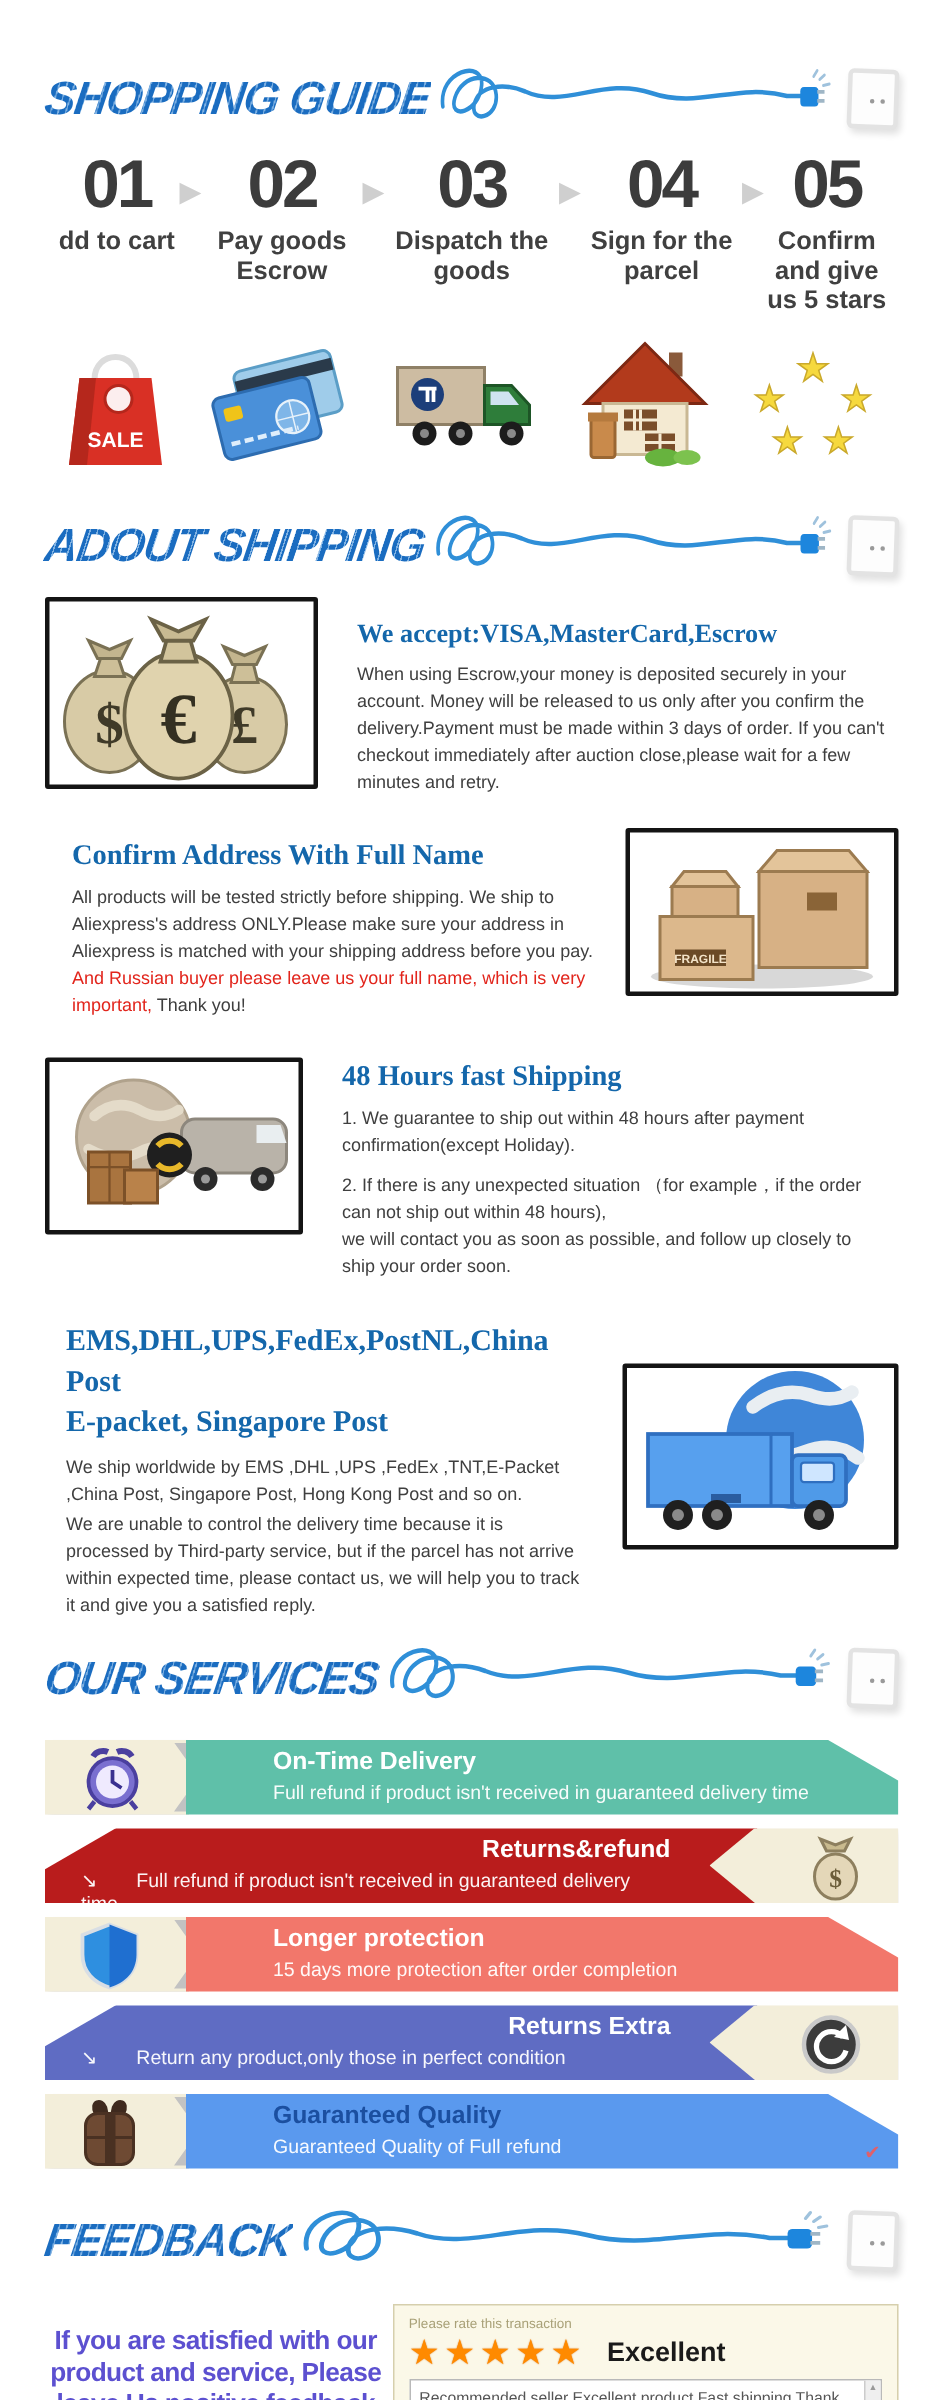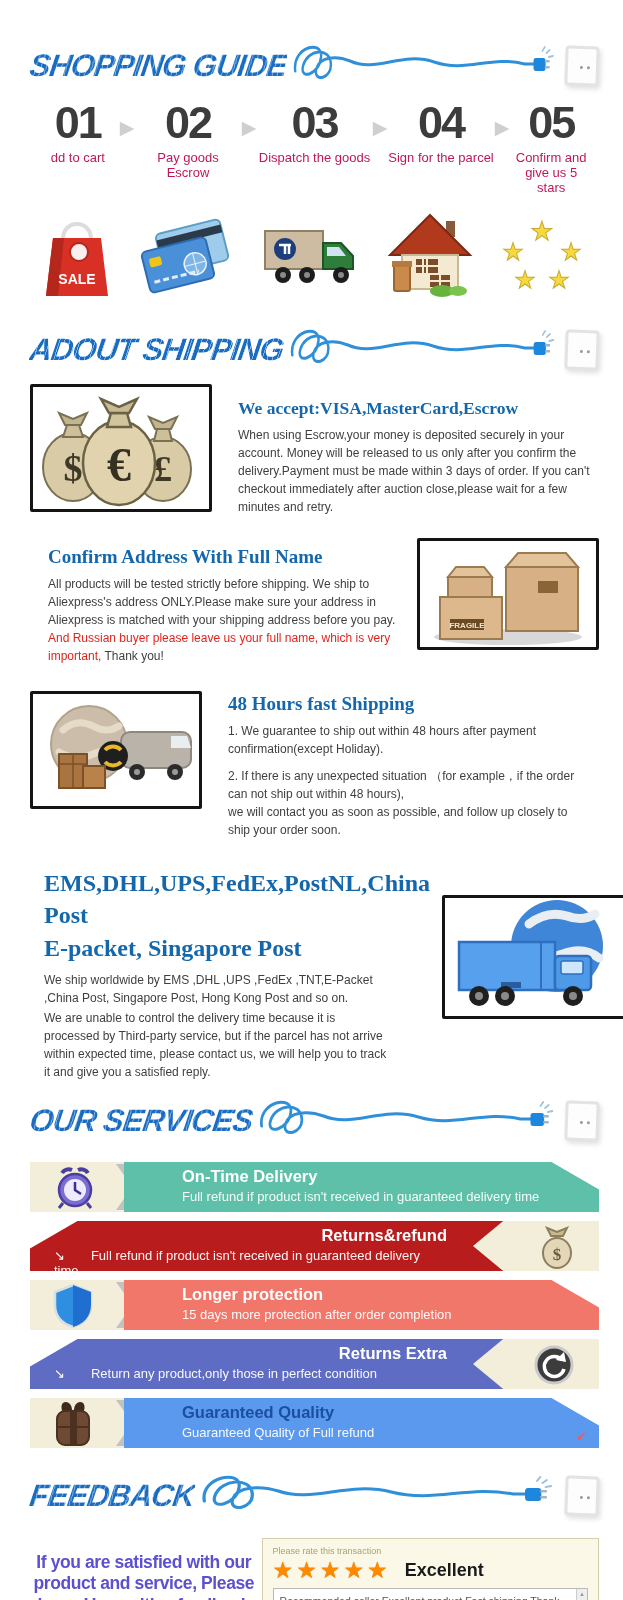--- a/index.html
+++ b/index.html
@@ -19,21 +19,21 @@
   .cable { flex:1; height:62px; margin:0 6px; }
   .outlet { width:34px; height:40px; background:#fdfdfd; border:3px solid #e3e3e3; border-radius:4px;
     box-shadow:2px 3px 5px rgba(0,0,0,.12); transform:rotate(2deg); position:relative; flex:0 0 auto; }
   .outlet i { position:absolute; top:17px; width:3px; height:3px; background:#9a9a9a; border-radius:50%; }
   .outlet i.l { left:12px; } .outlet i.r { left:19px; }
 
   
   .steps { display:flex; justify-content:flex-end; align-items:flex-start; padding:0 6px; margin-top:2px; }
   .step { text-align:center; }
   .step-num { font-size:45px; font-weight:bold; color:#3c3c3c; line-height:1; letter-spacing:-2px; }
-  .step-label { margin-top:6px; font-size:13px; font-weight:normal; color:#be185d; line-height:1.15; }
+  .step-label { margin-top:6px; font-size:17px; font-weight:bold; color:#404040; line-height:1.15; }
   .step-sep { color:#cfcfcf; font-size:19px; margin-top:16px; }
   .w90{width:92px;} .w110{width:118px;} .w120{width:128px;}
 
   
   .icons-row { display:flex; justify-content:space-between; align-items:center; padding:0 14px; height:104px; margin-top:8px; }
   .icon-cell { display:flex; align-items:center; justify-content:center; }
 
   
   .sec { display:flex; align-items:flex-start; margin-top:14px; }
   .imgbox { border:3px solid #141414; border-radius:2px; background:#fff; flex:0 0 auto; overflow:hidden; }
@@ -271,21 +271,21 @@
     <div class="sec-text" style="padding-left:26px;padding-top:2px">
       <div class="sec-title" style="font-size:19px">48 Hours fast Shipping</div>
       <div class="sec-body" style="max-width:352px">1. We guarantee to ship out within 48 hours after payment confirmation(except Holiday).</div>
       <div class="sec-body" style="max-width:352px;margin-top:9px">2. If there is any unexpected situation （for example，if the order can not ship out within 48 hours),</div>
       <div class="sec-body" style="max-width:352px;margin-top:0">we will contact you as soon as possible, and follow up closely to ship your order soon.</div>
     </div>
   </div>
 
   <div class="sec" style="margin-top:28px">
     <div class="sec-text" style="padding-left:14px;padding-right:12px">
-      <div class="sec-title" style="font-size:24px;line-height:1.35">
+      <div class="sec-title" style="font-size:20px;line-height:1.35">
         <div>EMS,DHL,UPS,FedEx,PostNL,China Post</div>
         <div>E-packet,  Singapore Post</div>
       </div>
       <div class="sec-body" style="max-width:346px">We ship worldwide by EMS ,DHL ,UPS ,FedEx ,TNT,E-Packet ,China Post, Singapore Post, Hong Kong Post and so on.</div>
       <div class="sec-body" style="max-width:346px;margin-top:2px">We are unable to control the delivery time because it is processed by Third-party service, but if the parcel has not arrive within expected time, please contact us, we will help you to track it and give you a satisfied reply.</div>
     </div>
     <div class="imgbox" style="width:184px;height:124px;margin-top:28px">
       <svg width="178" height="118" viewBox="0 0 178 118">
         <circle cx="112" cy="48" r="46" fill="#3f86d8"></circle>
         <path d="M84 26 q18 -14 38 -8 q16 6 28 -2 M78 52 q20 12 40 4 q20 -8 36 4 M96 80 q16 8 34 2" fill="none" stroke="#e9eef2" stroke-width="9" stroke-linecap="round"></path>

